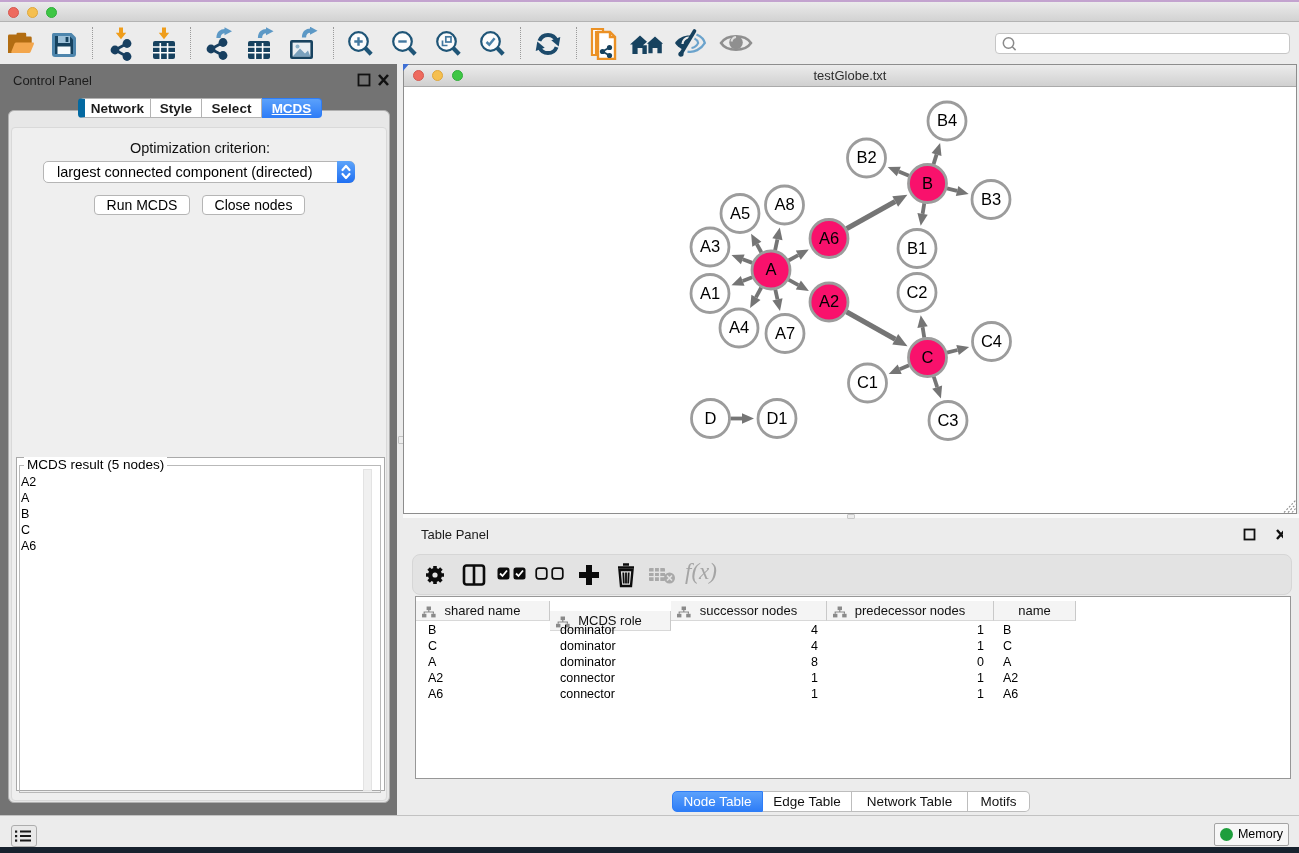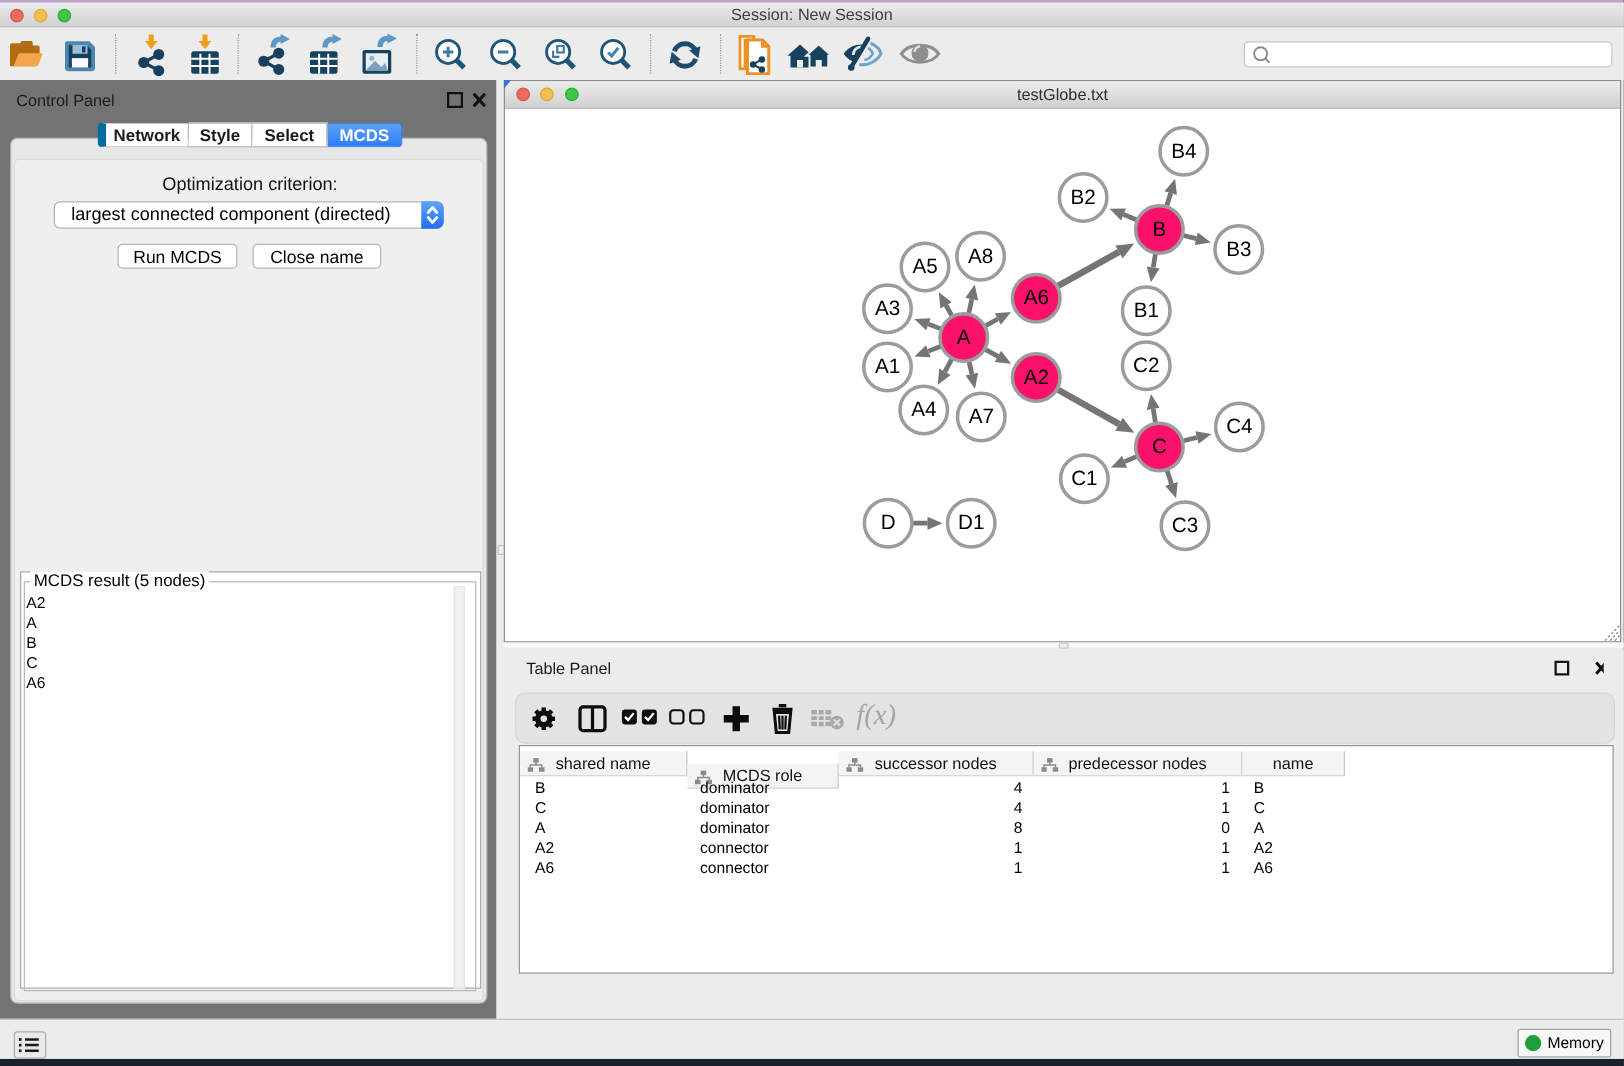--- a/index.html
+++ b/index.html
@@ -24,21 +24,21 @@
 #searchbox { position:absolute; left:995px; top:11px; width:295px; height:21px;
   background:#fff; border:1px solid #c6c6c6; border-radius:4px; }
 
 #cpanel { position:absolute; left:0; top:62px; width:397px; height:753px; background:#737373; }
 #cpanel .hdr { position:absolute; left:13px; top:9px; font-size:13px; color:#1c1c1c; }
 #tabsA { position:absolute; left:78px; top:34px; height:20px; display:flex; z-index:3; }
 #tabsA .tab { height:20px; line-height:19px; font-size:13.5px; font-weight:bold; color:#1c1c1c;
   background:#fff; border:1px solid #b3b3b3; border-left:none; text-align:center;}
 #tabsA .tab:first-child { border-left:7px solid #0369a1; border-radius:4px 0 0 4px; }
 #tabsA .tab.sel { background:linear-gradient(#5ba1fb,#2e7df7); color:#fff;
-  border-color:#2e7df7; border-radius:0 4px 4px 0; }
+  border-color:#2e7df7; border-radius:0 4px 4px 0;text-decoration:underline; }
 #tabcontent { position:absolute; left:8px; top:46px; width:382px; height:693px;
   background:#e7e7e7; border:1px solid #b0b0b0; border-radius:6px; }
 #innerpanel { position:absolute; left:2px; top:16px; width:376px; height:674px;
   background:#efefef; border:1px solid #d9d9d9; border-radius:4px; }
 #optlabel { position:absolute; left:0; top:29px; width:382px; text-align:center;
   font-size:14.5px; color:#111; }
 #dropdown { position:absolute; left:34px; top:50px; width:312px; height:22px;
   background:#fff; border:1px solid #b5b5b5; border-radius:5px; }
 #dropdown .txt { position:absolute; left:13px; top:2px; font-size:14.5px; color:#000; }
 #dropdown .cap { position:absolute; right:-1px; top:-1px; width:18px; height:22px;
@@ -101,21 +101,20 @@
   background:#e9e9e9; border:1px solid #adadad; border-radius:3px; }
 </style>
 </head>
 <body>
 <div id="deskTop"></div>
 <div id="app">
   <div id="titlebar">
     <div class="tl t1"></div>
       <div class="tl t2"></div>
       <div class="tl t3"></div>
-    <div class="ttl">Session: New Session</div>
   </div>
   <div id="toolbar">
     <div class="sep" style="left:92px"></div>
     <div class="sep" style="left:190px"></div>
     <div class="sep" style="left:333px"></div>
     <div class="sep" style="left:520px"></div>
     <div class="sep" style="left:576px"></div>
 
     <svg class="ticon" style="left:4px;top:7px" width="32" height="32">
       <path d="M4 24 L4 7 Q4 5.6 5.4 5.6 L12.5 5.6 L12.5 5 Q12.5 3.8 13.7 3.8 L21 3.8 Q22.2 3.8 22.2 5 L22.2 7.4 L26.3 7.4 Q27.7 7.4 27.7 8.8 L27.7 16 L24 24 Z" fill="#b26d12"></path>
@@ -282,21 +281,21 @@
       <div id="dropdown">
         <div class="txt">largest connected component (directed)</div>
         <div class="cap">
           <svg width="18" height="22" style="position:absolute;left:0;top:0">
             <path d="M5.5 9 L9 5 L12.5 9" fill="none" stroke="#fff" stroke-width="2.2" stroke-linecap="round" stroke-linejoin="round"></path>
             <path d="M5.5 13 L9 17 L12.5 13" fill="none" stroke="#fff" stroke-width="2.2" stroke-linecap="round" stroke-linejoin="round"></path>
           </svg>
         </div>
       </div>
       <div class="btn" style="left:85px; top:84px; width:96px;">Run MCDS</div>
-      <div class="btn" style="left:193px; top:84px; width:103px;">Close name</div>
+      <div class="btn" style="left:193px; top:84px; width:103px;">Close nodes</div>
       <div id="resultbox">
         <div id="fieldset">
           <legend class="lg">MCDS result (5 nodes)</legend>
           <div class="items">A2<br>A<br>B<br>C<br>A6</div>
           <div class="sbar"></div>
         </div>
       </div>
     </div>
   </div>
   <div id="vsplit-dot"></div>
@@ -498,20 +497,26 @@
             </g>
           </svg>
         predecessor nodes</div>
       <div class="th" style="left:578px;width:82px;">name</div>
       <div class="trow" style="left:12px;top:25px;line-height:16px;">B<br>C<br>A<br>A2<br>A6</div>
       <div class="trow" style="left:144px;top:25px;line-height:16px;">dominator<br>dominator<br>dominator<br>connector<br>connector</div>
       <div class="trow" style="left:332px;top:25px;line-height:16px;width:70px;text-align:right;">4<br>4<br>8<br>1<br>1</div>
       <div class="trow" style="left:498px;top:25px;line-height:16px;width:70px;text-align:right;">1<br>1<br>0<br>1<br>1</div>
       <div class="trow" style="left:587px;top:25px;line-height:16px;">B<br>C<br>A<br>A2<br>A6</div>
     </div>
+    <div id="tabsB">
+      <div class="tab sel" style="width:91px">Node Table</div>
+        <div class="tab" style="width:89px">Edge Table</div>
+      <div class="tab" style="width:116px">Network Table</div>
+        <div class="tab" style="width:62px">Motifs</div>
+    </div>
   </div>
   <div id="statusbar">
     <div id="listBtn">
       <svg width="18" height="14" style="position:absolute;left:3px;top:3px">
         <g stroke="#1a1a1a" stroke-width="2">
             <path d="M5 2.5 L16 2.5 M5 7 L16 7 M5 11.5 L16 11.5"></path>
           </g>
         <g fill="#1a1a1a">
             <rect x="0" y="1.5" width="2.2" height="2.2"></rect>
             <rect x="0" y="6" width="2.2" height="2.2"></rect>

